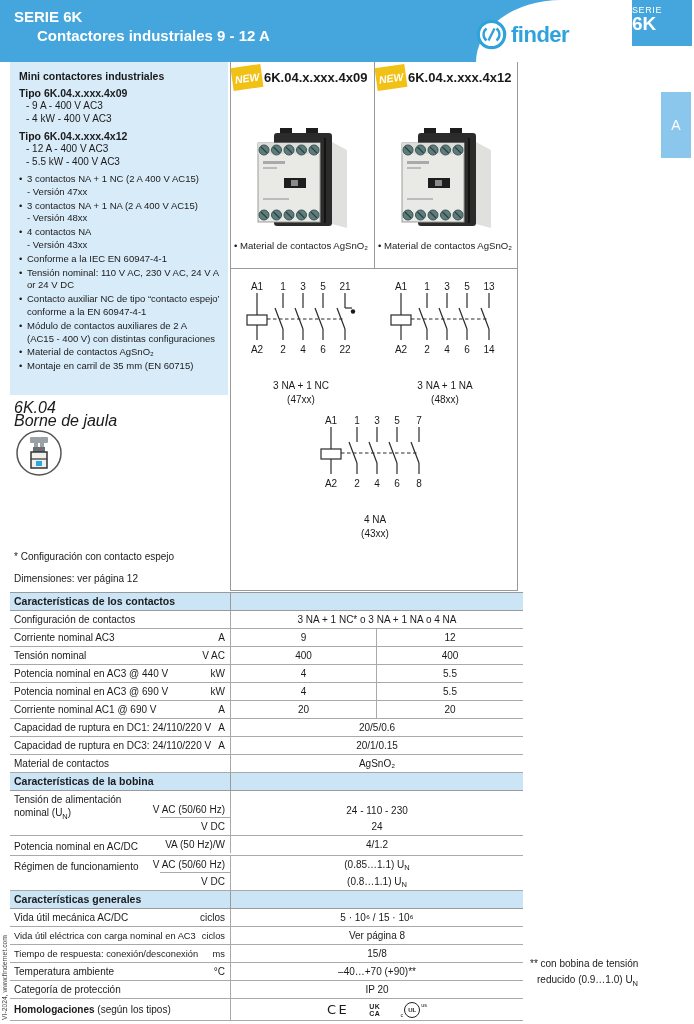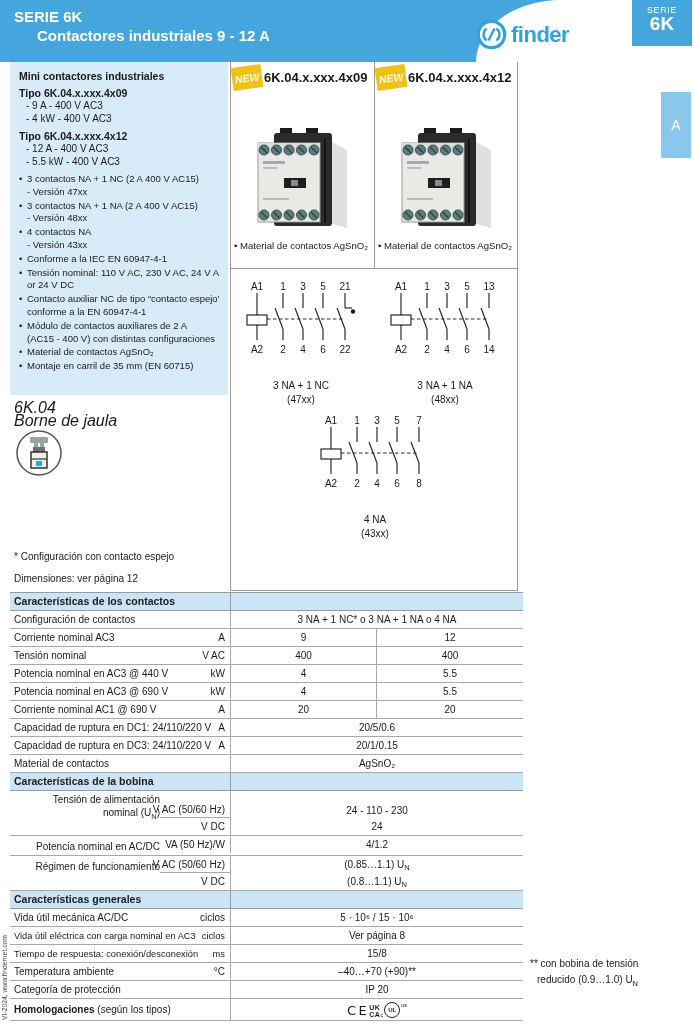--- a/index.html
+++ b/index.html
@@ -8,21 +8,21 @@
 
   
   .header{position:absolute;left:0;top:0;width:694px;height:62px;background:#45a6de;}
   .header-curve{position:absolute;right:0;top:0;width:218px;height:62px;background:#fff;
                 border-top-left-radius:85px 62px;}
   .ht1{position:absolute;left:14px;top:7px;color:#fff;font-size:15px;font-weight:700;line-height:19px;}
   .ht2{position:absolute;left:14px;top:26px;color:#fff;font-size:15px;font-weight:700;line-height:19px;margin-left:23px;}
   .logo{position:absolute;left:476px;top:19px;display:flex;align-items:center;gap:4px;}
   .logo-text{color:#2fa2dc;font-size:22px;font-weight:800;letter-spacing:-0.5px;line-height:1;}
   .serie-box{position:absolute;left:632px;top:0;width:60px;height:46px;background:#45a6de;
-             color:#fff;text-align:center;}
+             color:#fff;}
   .serie-top{font-size:9px;margin-top:5px;letter-spacing:.6px;}
   .serie-num{font-size:19px;font-weight:700;line-height:18px;}
   .a-tab{position:absolute;left:661px;top:92px;width:30px;height:66px;background:#8bc7ec;color:#fff;
          display:flex;align-items:center;justify-content:center;font-size:14px;}
 
   
   .sidebar{position:absolute;left:10px;top:62px;width:218px;height:333px;background:#d8ebf8;
            box-sizing:border-box;padding:8px 9px;overflow:hidden;}
   .sb-title{font-size:10.5px;font-weight:700;margin-bottom:4px;}
   .sb-type-title{font-size:10.5px;font-weight:700;margin-top:5px;}
@@ -63,34 +63,34 @@
       padding:0 5px 0 4px;white-space:nowrap;overflow:hidden;}
   .tl .unit{margin-left:4px;}
   .tv{width:293px;box-sizing:border-box;border-left:1px solid #a9a9a9;display:flex;align-items:stretch;}
   .c1{width:146px;box-sizing:border-box;border-right:1px solid #a9a9a9;display:flex;align-items:center;justify-content:center;}
   .c2,.cs{flex:1;display:flex;align-items:center;justify-content:center;}
   .tight{font-size:9.3px;}
   .b{font-weight:700;}
 
   .tgroup{display:flex;border-bottom:1px solid #a9a9a9;}
   .glabel{width:150px;box-sizing:border-box;padding:2px 0 0 4px;white-space:nowrap;overflow:hidden;}
-  .glabel div{line-height:13px;text-align:right;}
+  .glabel div{line-height:13px;}
   .gright{flex:1;display:flex;flex-direction:column;}
   .gsub{display:flex;}
   .gsub.h27{height:27px;}
   .gsub.h17{height:17px;}
   .gunit{width:70px;box-sizing:border-box;display:flex;justify-content:flex-end;align-items:center;
          padding-right:5px;white-space:nowrap;}
   .gunit.ub{border-bottom:1px solid #a9a9a9;}
   .gval{flex:1;border-left:1px solid #a9a9a9;display:flex;align-items:center;justify-content:center;}
   .bottom{align-items:flex-end !important;padding-bottom:2px;}
 
   .subn{font-size:7.5px;position:relative;top:2.5px;}
 
-  .logos{display:flex;align-items:flex-end;gap:0;}
+  .logos{display:flex;align-items:center;gap:20px;}
   .ce{font-family:"DejaVu Sans",sans-serif;font-size:13px;letter-spacing:2.5px;font-weight:500;}
   .ukca{display:flex;flex-direction:column;font-size:7px;font-weight:800;line-height:7px;letter-spacing:.5px;}
   .ulwrap{display:flex;align-items:center;}
   .ulpre{font-size:5.5px;align-self:flex-end;margin-right:1px;}
   .ulpost{font-size:5.5px;align-self:flex-start;margin-left:1px;}
   .ulmark{width:16px;height:16px;box-sizing:border-box;border:1.5px solid #222;border-radius:50%;
           display:flex;align-items:center;justify-content:center;font-size:6px;font-weight:800;}
 
   .footnote{position:absolute;left:530px;top:956px;font-size:10px;line-height:16px;}
   .fn2{padding-left:7px;}

